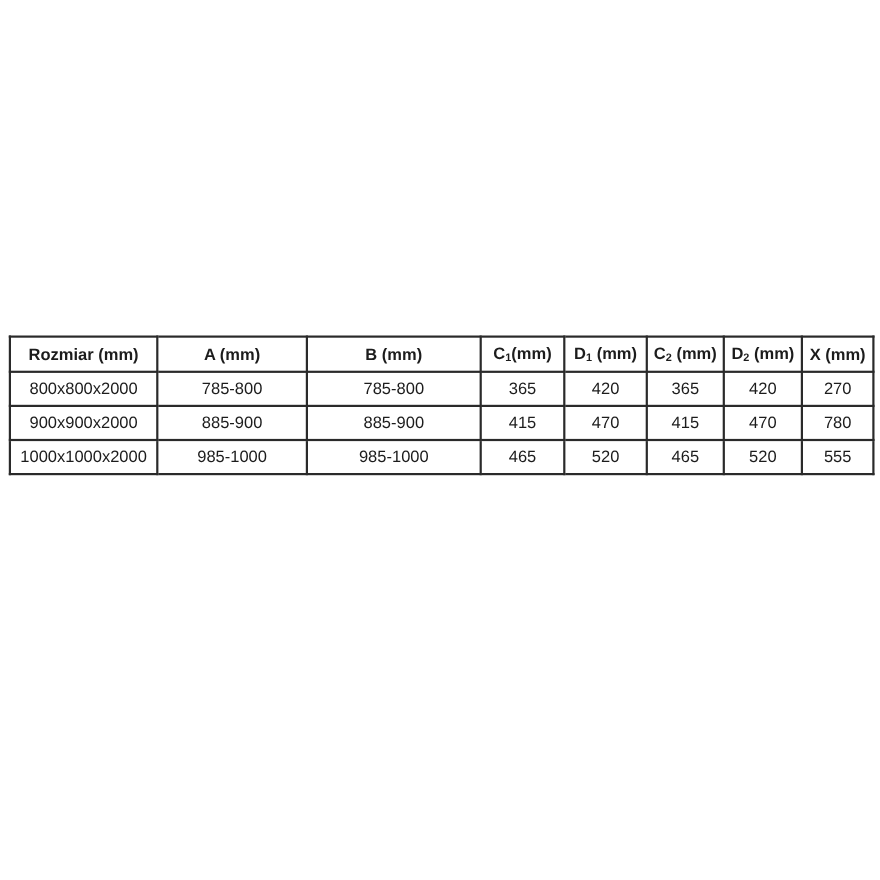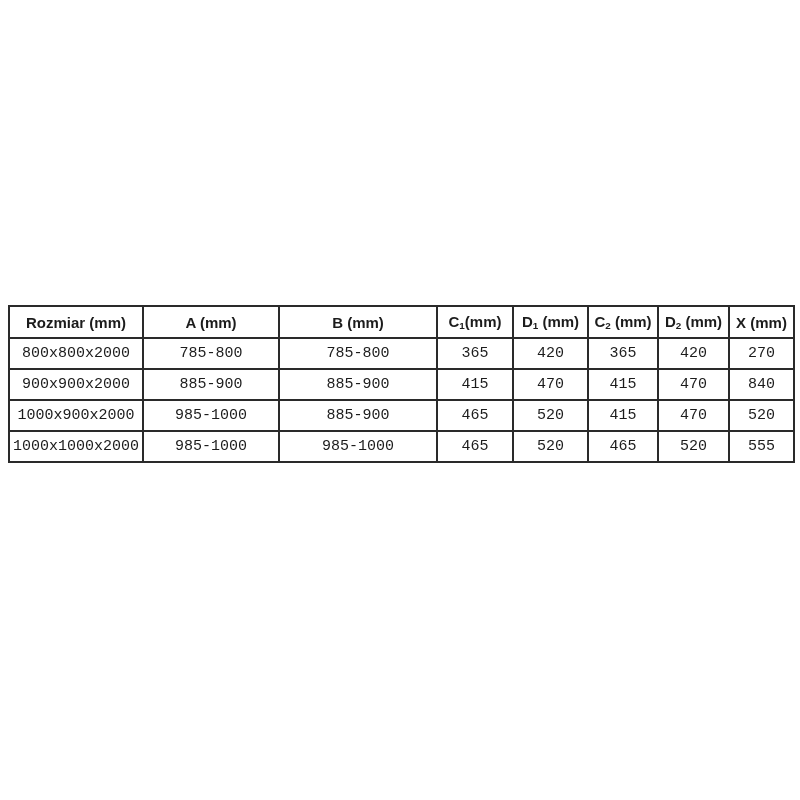--- a/index.html
+++ b/index.html
@@ -38,21 +38,20 @@
     overflow: hidden;
     white-space: nowrap;
   }
   table.spec-table th {
     font-weight: 700;
     height: 30px;
   }
   table.spec-table td {
     font-weight: 400;
     height: 29px;
-    font-family: Liberation Mono, monospace;
   }
   .sub {
     font-size: 0.66em;
     vertical-align: -0.18em;
     letter-spacing: 0;
   }
   
   col.c-rozmiar { width: 134px; }
   col.c-a       { width: 136px; }
   col.c-b       { width: 158px; }
@@ -101,31 +100,21 @@
           <td>270</td>
         </tr>
         <tr>
           <td>900x900x2000</td>
           <td>885-900</td>
           <td>885-900</td>
           <td>415</td>
           <td>470</td>
           <td>415</td>
           <td>470</td>
-          <td>840</td>
-        </tr>
-        <tr>
-          <td>1000x900x2000</td>
-          <td>985-1000</td>
-          <td>885-900</td>
-          <td>465</td>
-          <td>520</td>
-          <td>415</td>
-          <td>470</td>
-          <td>520</td>
+          <td>780</td>
         </tr>
         <tr>
           <td>1000x1000x2000</td>
           <td>985-1000</td>
           <td>985-1000</td>
           <td>465</td>
           <td>520</td>
           <td>465</td>
           <td>520</td>
           <td>555</td>

